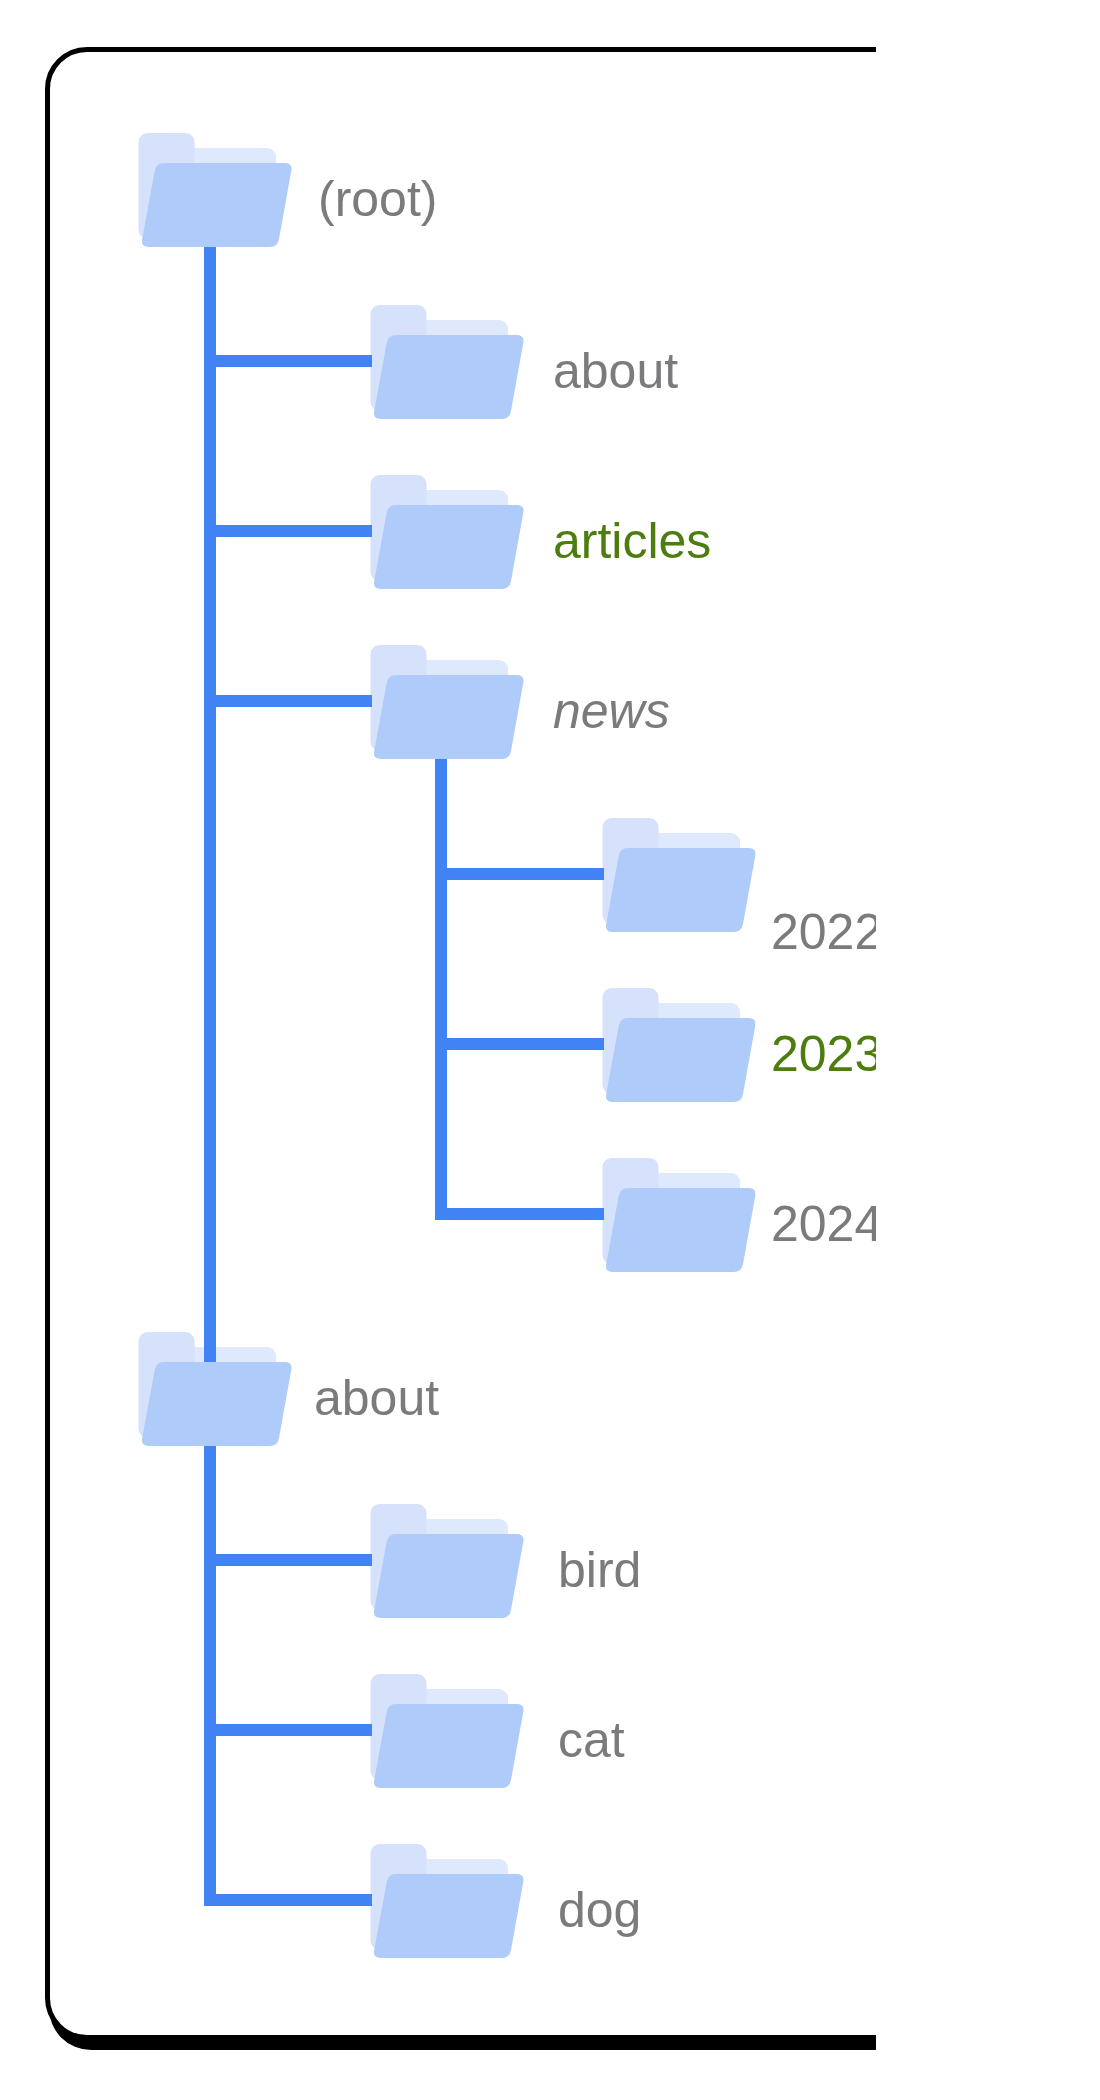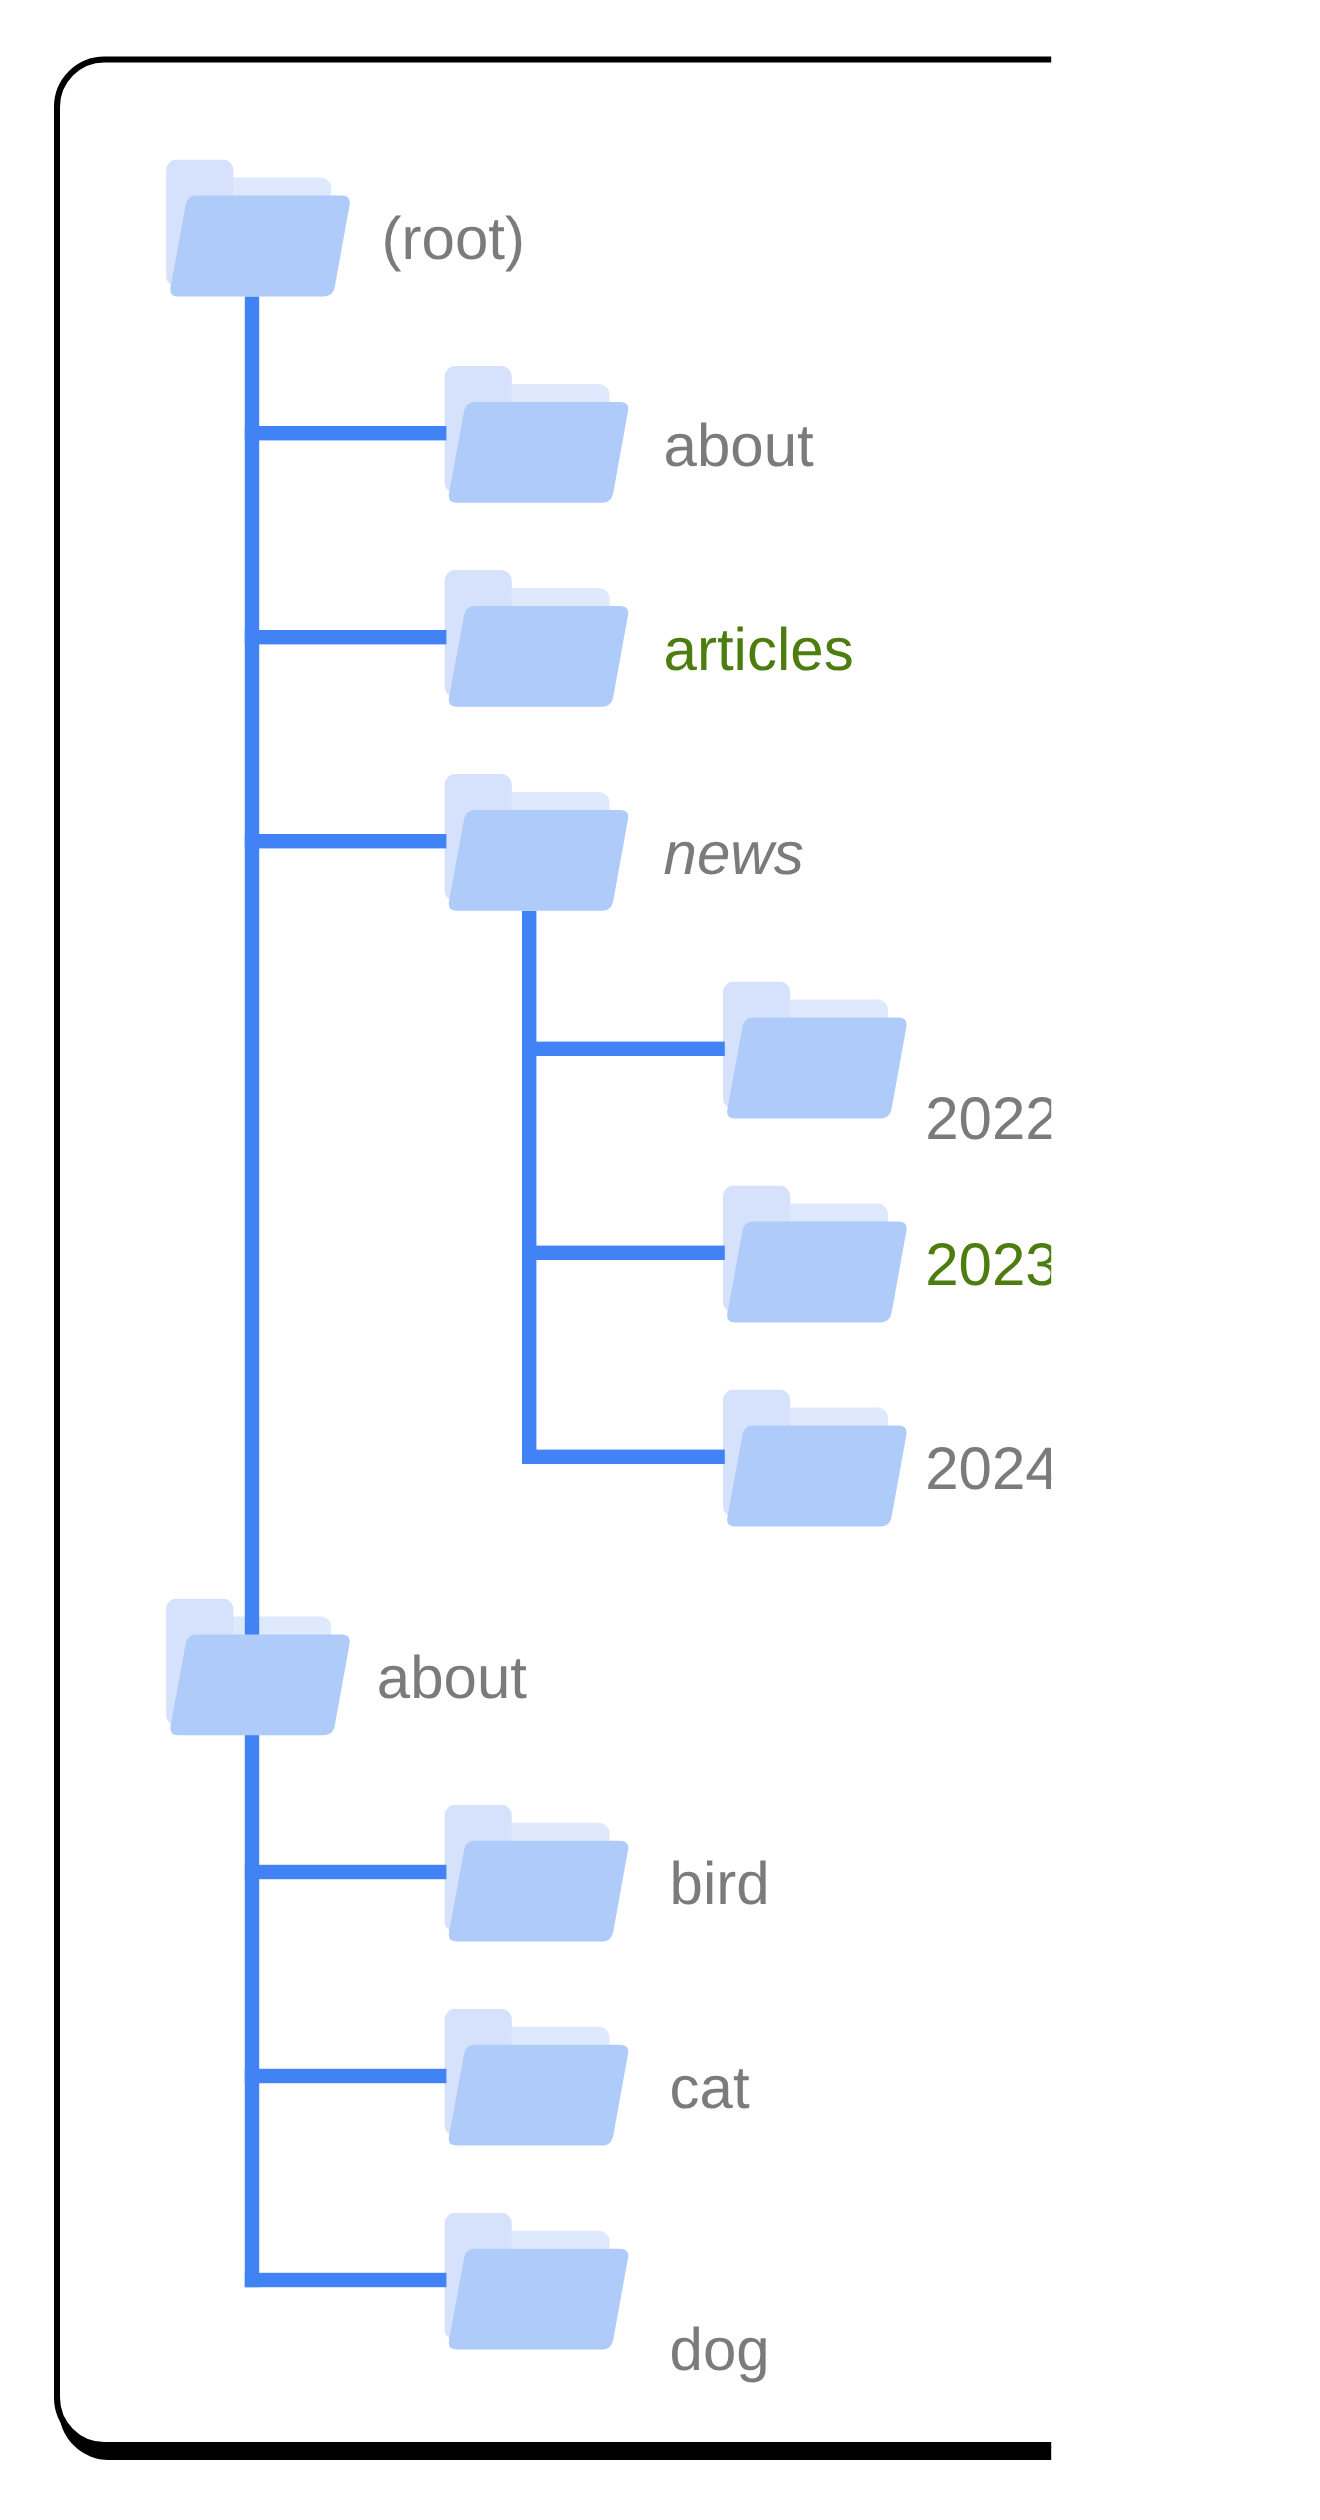--- a/index.html
+++ b/index.html
@@ -138,15 +138,15 @@
         <path d="M 26 30 H 146.5 Q 154.8 30 153.3 37.8 L 141 106 Q 139.6 114 131.8 114 H 10.5 Q 2.7 114 4.2 106 L 16.7 37.8 Q 18.2 30 26 30 Z" fill="#AFCBFA"></path>
       </svg>
       <div class="folder-label" style="left: 558px; top: 1740px; color: rgb(123, 123, 125);">cat</div>
       <svg width="155" height="115" viewBox="0 0 155 115" class="folder-back" style="left: 370px; top: 1844px;">
         <rect x="2" y="15" width="136" height="85" rx="9" fill="#DEE9FD"></rect>
         <rect x="0.5" y="0" width="56" height="106" rx="9" fill="#D6E2FB"></rect>
       </svg>
       <svg width="155" height="115" viewBox="0 0 155 115" class="folder-front" style="left: 370px; top: 1844px;">
         <path d="M 26 30 H 146.5 Q 154.8 30 153.3 37.8 L 141 106 Q 139.6 114 131.8 114 H 10.5 Q 2.7 114 4.2 106 L 16.7 37.8 Q 18.2 30 26 30 Z" fill="#AFCBFA"></path>
       </svg>
-      <div class="folder-label" style="left: 558px; top: 1910px; color: rgb(123, 123, 125); margin-top: 48px;">dog</div>
+      <div class="folder-label" style="left: 558px; top: 1910px; color: rgb(123, 123, 125);">dog</div>
     </div>
 </div>
 
 </body></html>

